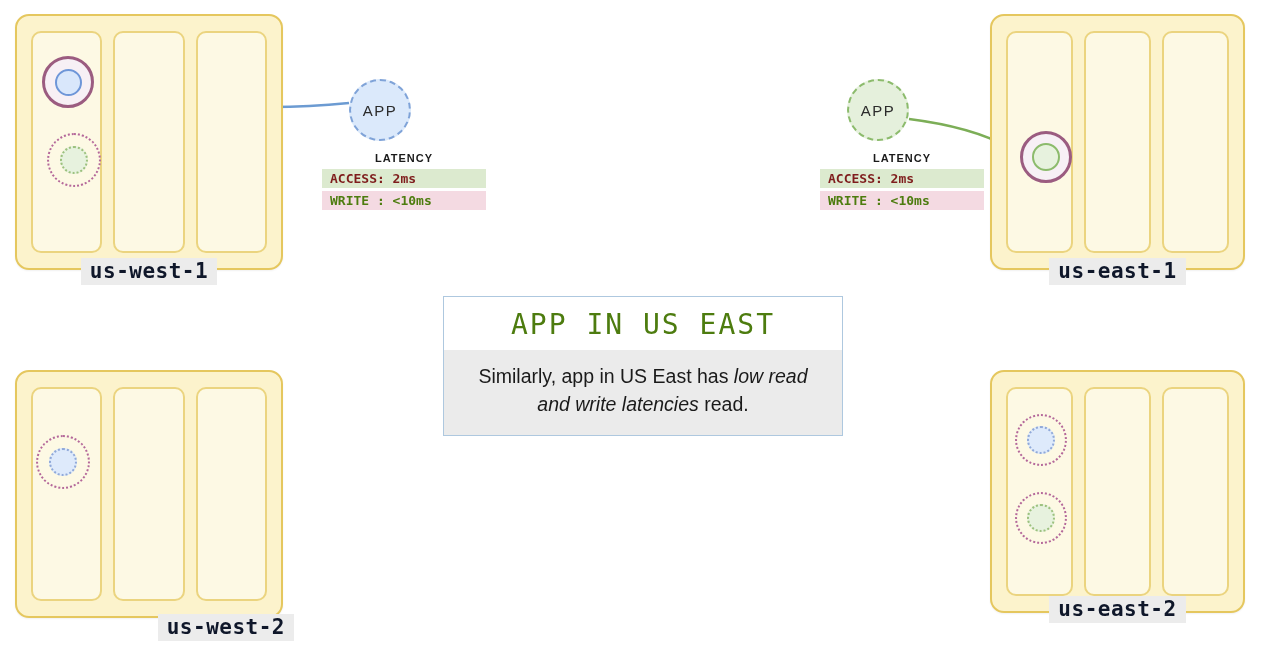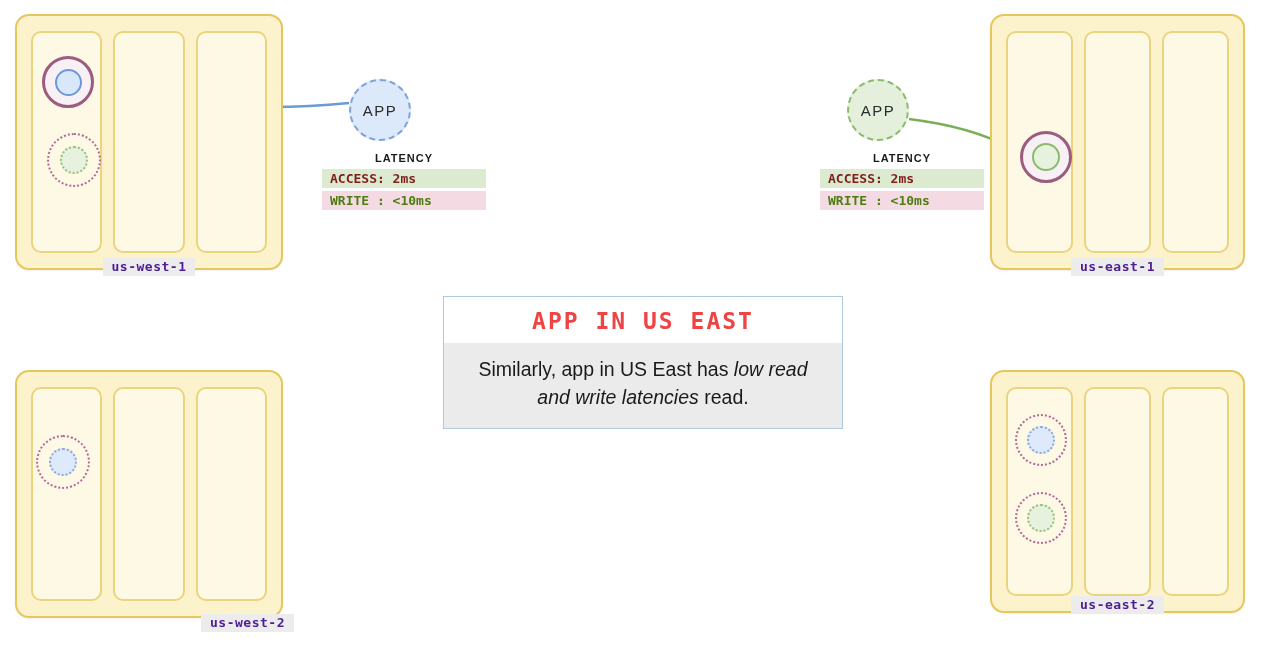--- a/index.html
+++ b/index.html
@@ -29,22 +29,22 @@
     flex: 1;
     background: #FDF9E4;
     border: 2px solid #EBD47F;
     border-radius: 10px;
   }
   .region-label {
     position: absolute;
     text-align: center;
     font-family: "DejaVu Sans Mono", "Liberation Mono", monospace;
     font-weight: bold;
-    font-size: 13px;
-    color: #4c1d95;
+    font-size: 21px;
+    color: #0f172a;
     letter-spacing: 0.5px;
   }
   .region-label span { background: #ECECEC; padding: 1px 9px 2px; }
 
   
   .replica {
     position: absolute;
     border-radius: 50%;
     display: flex;
     align-items: center;
@@ -97,24 +97,24 @@
     position: absolute;
     left: 443px; top: 296px; width: 400px;
     border: 1px solid #AEC8DF;
     background: #ffffff;
   }
   .callout-title {
     background: #ffffff;
     text-align: center;
     padding: 11px 0 9px;
     font-family: "DejaVu Sans Mono", "Liberation Mono", monospace;
-    font-weight: bold;
-    font-size: 23px;
+    font-weight: normal;
+    font-size: 28px;
     letter-spacing: 2px;
-    color: #ef4444;
+    color: #4d7c0f;
   }
   .callout-body {
     background: #EBEBEB;
     text-align: center;
     padding: 13px 24px 17px;
     font-size: 19.5px;
     color: #1a1a1a;
     line-height: 1.42;
   }
   .callout-body em { font-style: italic; }

